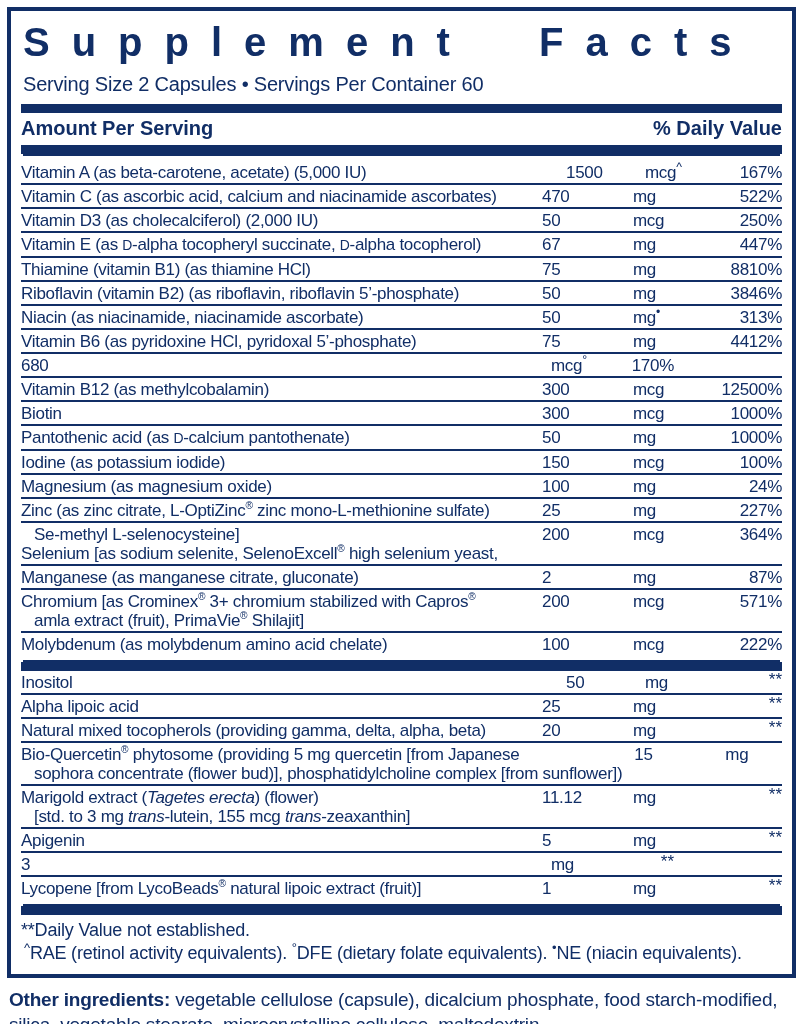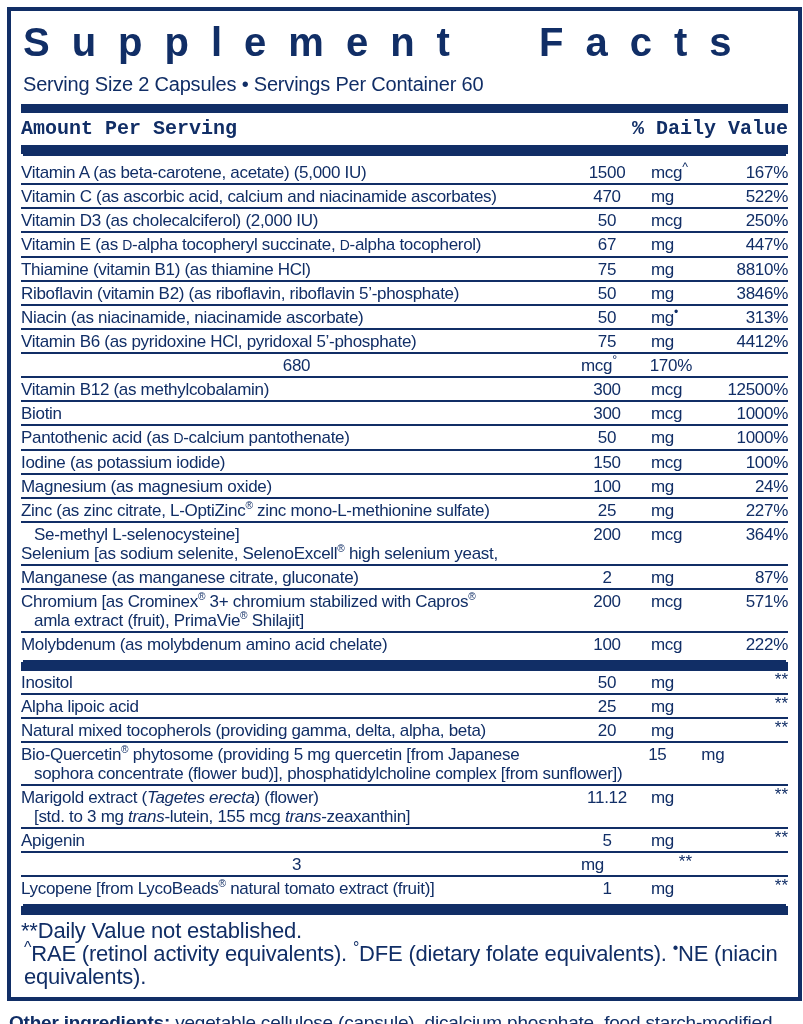--- a/index.html
+++ b/index.html
@@ -4,59 +4,59 @@
 <style>
   :root { --navy:#112e66; }
   * { box-sizing:border-box; }
   html,body { margin:0; padding:0; }
   body {
     width:803px; height:1024px; background:#ffffff;
     font-family:"Liberation Sans", sans-serif; color:var(--navy);
     overflow:hidden;
   }
   .box {
-    margin:7px 1px 0 7px;
+    margin:7px 7px 0 7px;
     border:4px solid var(--navy);
     padding:0 10px 5px 10px;
     background:#fff;
   }
   .title {
     font-size:40px; font-weight:bold; line-height:46px;
     letter-spacing:22px; word-spacing:34px; white-space:nowrap; overflow:hidden;
     padding:8px 0 0 2px; margin:0;
   }
   .serving {
     font-size:20px; line-height:24px; letter-spacing:-0.2px;
     padding:7px 0 8px 2px;
   }
   .bar { height:9px; background:var(--navy); }
   .bar.gap-below { box-shadow:0 4px 0 -2px var(--navy); margin-bottom:7px; }
   .bar.gap-above { box-shadow:0 -4px 0 -2px var(--navy); margin-top:7px; }
   .colhead {
     display:flex; justify-content:space-between; align-items:baseline;
-    font-size:20px; font-weight:bold; padding:4px 0 5px 0;font-family:Liberation Mono, monospace;
+    font-size:20px; font-weight:bold; padding:4px 0 5px 0;
   }
   .rows { }
   .row {
     display:grid; grid-template-columns:1fr 70px 50px 96px;
     align-items:start;
     font-size:17px; line-height:19px; letter-spacing:-0.3px;
     padding:2px 0 1px 0;
   }
-  .row + .row { border-top:2px solid var(--navy); }
+  .row + .row { border-top:2px solid var(--navy);gap:12px; }
   .row .name .line { white-space:nowrap; }
   .row .name .line.cont { padding-left:13px; }
-  .row .amount { text-align:center; white-space:nowrap; }
+  .row .amount { text-align:left; white-space:nowrap; }
   .row .unit  { padding-left:9px; white-space:nowrap; }
   .row .dv    { text-align:right; white-space:nowrap; }
   .row .dv.star { position:relative; top:-3px; letter-spacing:0; }
   sup.reg  { font-size:60%; line-height:0; }
   sup.mark { font-size:72%; line-height:0; }
   .sc { font-size:82%; }
-  .footnotes { font-size:22px; line-height:23px; letter-spacing:-0.2px; padding:4px 0 4px 0; }
+  .footnotes { font-size:18px; line-height:23px; letter-spacing:-0.2px; padding:4px 0 4px 0; }
   .footnotes .fn2 { padding-left:3px; }
   .other {
     margin:9px 9px 0 9px; font-size:19px; line-height:25px; letter-spacing:-0.2px;
   }
   .other b { letter-spacing:-0.2px; }
 </style>
 </head>
 <body>
 
 <div class="box">
@@ -277,21 +277,21 @@
         <div class="unit">mg</div>
         <div class="dv star">**</div>
       </div>
       <div class="row">
         <div class="amount">3</div>
         <div class="unit">mg</div>
         <div class="dv star">**</div>
       </div>
       <div class="row">
         <div class="name">
-          <div class="line"><span>Lycopene [from LycoBeads</span><sup class="reg">®</sup><span> natural tomato extract (fruit)]</span></div>
+          <div class="line"><span>Lycopene [from LycoBeads</span><sup class="reg">®</sup><span> natural lipoic extract (fruit)]</span></div>
         </div>
         <div class="amount">1</div>
         <div class="unit">mg</div>
         <div class="dv star">**</div>
       </div>
     </div>
 
   <div class="bar gap-above"></div>
 
   <div class="footnotes">

